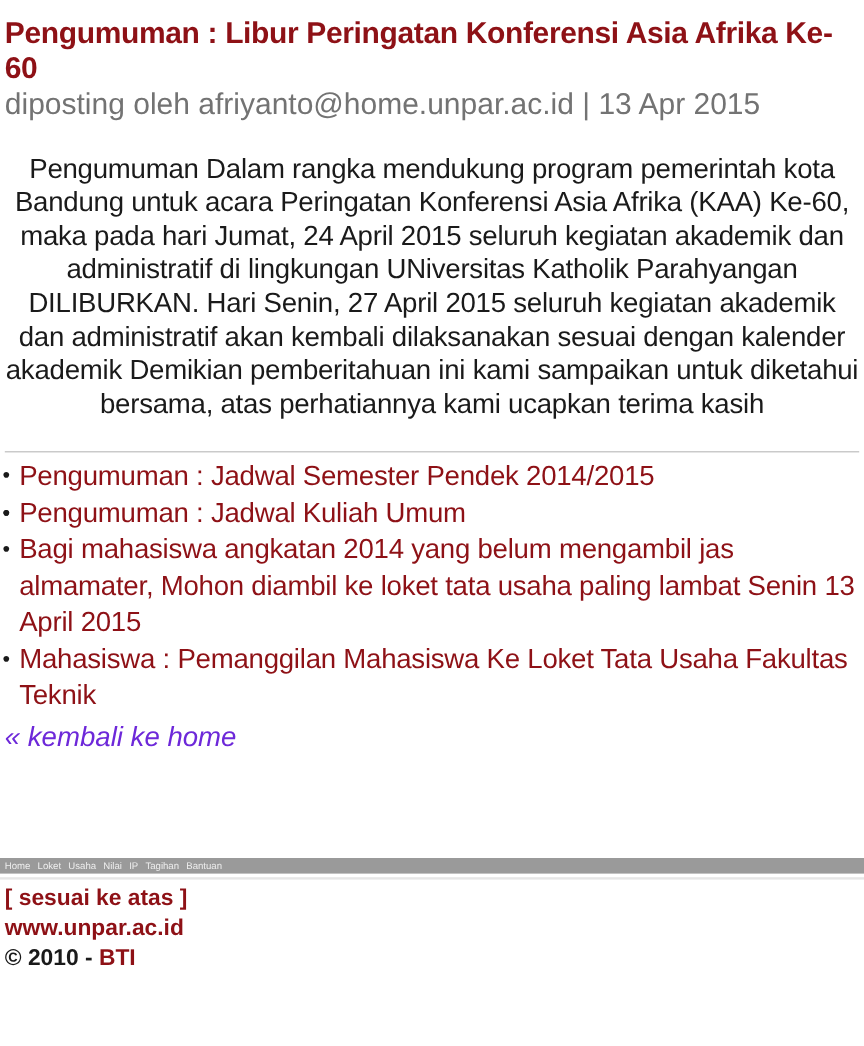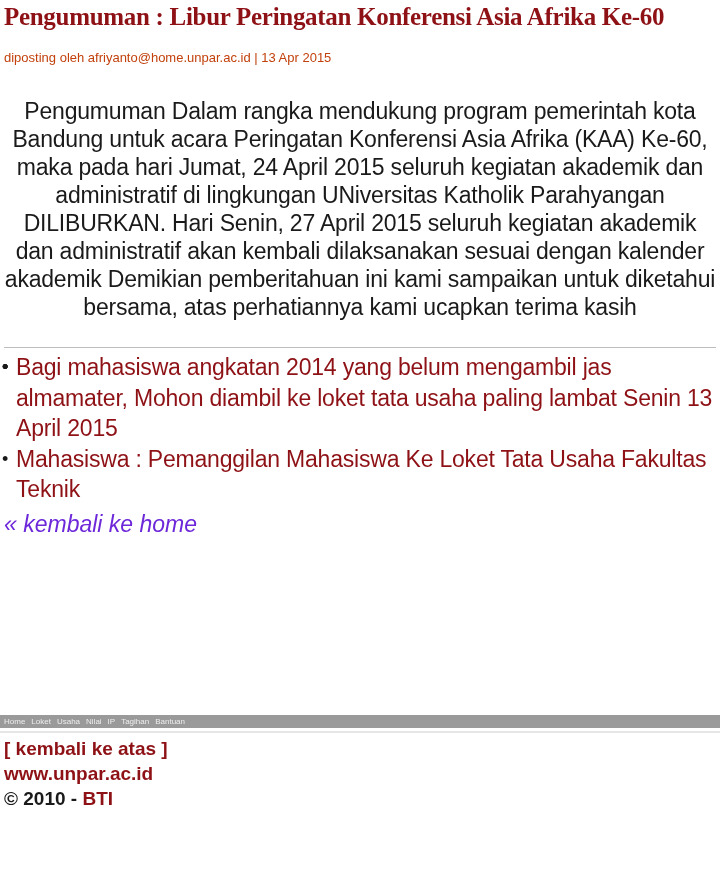--- a/index.html
+++ b/index.html
@@ -13,33 +13,33 @@
       overflow: hidden;
       font-family: "Liberation Sans", "DejaVu Sans", sans-serif;
       color: #1a1a1a;
       position: relative;
     }
     .page {
       padding: 0 4px;
     }
     .post-title {
       margin: 0;
-      padding-top: 2px;
-      font-family: Liberation Serif, serif;
+      padding-top: 14px;
+      font-family: Liberation Sans, sans-serif;
       font-weight: bold;
       font-size: 25px;
       line-height: 29px;
       color: #8e1116;
       letter-spacing: -0.3px;
     }
     .post-meta {
-      font-size: 13px;
+      font-size: 25px;
       line-height: 30px;
-      color: #c2410c;
-      margin-top: 12px;
+      color: #737373;
+      margin-top: 0px;
     }
     .post-body {
       font-size: 23px;
       line-height: 28px;
       color: #1a1a1a;
       margin-top: 24px;
       letter-spacing: -0.2px;
       text-align: center;
     }
     .divider {
@@ -135,26 +135,28 @@
 <div class="page">
   <h1 class="post-title">Pengumuman : Libur Peringatan Konferensi Asia Afrika Ke-60</h1>
   <div class="post-meta">diposting oleh afriyanto@home.unpar.ac.id | 13 Apr 2015</div>
   <div class="post-body">Pengumuman Dalam rangka mendukung program pemerintah kota Bandung untuk acara Peringatan Konferensi Asia Afrika (KAA) Ke-60, maka pada hari Jumat, 24 April 2015 seluruh kegiatan akademik dan administratif di lingkungan UNiversitas Katholik Parahyangan DILIBURKAN. Hari Senin, 27 April 2015 seluruh kegiatan akademik dan administratif akan kembali dilaksanakan sesuai dengan kalender akademik Demikian pemberitahuan ini kami sampaikan untuk diketahui bersama, atas perhatiannya kami ucapkan terima kasih</div>
 
   <div class="divider"></div>
 
   <ul class="related-list">
     <li class="related-item">
       <span class="bullet">•</span>
+      <a href="#">Pengumuman : Jadwal Semester Pendek 2014/2015</a>
     </li>
     <li class="related-item">
       <span class="bullet">•</span>
     </li>
     <li class="related-item">
       <span class="bullet">•</span>
+      <a href="#">Pengumuman : Jadwal Kuliah Umum</a>
     </li>
     <li class="related-item">
       <span class="bullet">•</span>
       <a href="#">Bagi mahasiswa angkatan 2014 yang belum mengambil jas almamater, Mohon diambil ke loket tata usaha paling lambat Senin 13 April 2015</a>
     </li>
     <li class="related-item">
       <span class="bullet">•</span>
       <a href="#">Mahasiswa : Pemanggilan Mahasiswa Ke Loket Tata Usaha Fakultas Teknik</a>
     </li>
   </ul>
@@ -167,16 +169,16 @@
   <a href="#">Loket</a>
   <a href="#">Usaha</a>
   <a href="#">Nilai</a>
   <a href="#">IP</a>
   <a href="#">Tagihan</a>
   <a href="#">Bantuan</a>
 </div>
 <div class="nav-underline"></div>
 
 <div class="footer">
-  <a href="#">[ kembali ke atas ]</a>
+  <a href="#">[ sesuai ke atas ]</a>
   <a href="#">www.unpar.ac.id</a>
   <div class="copyright"><span>© 2010 - </span><a href="#">BTI</a></div>
 </div>
 
 </body></html>

